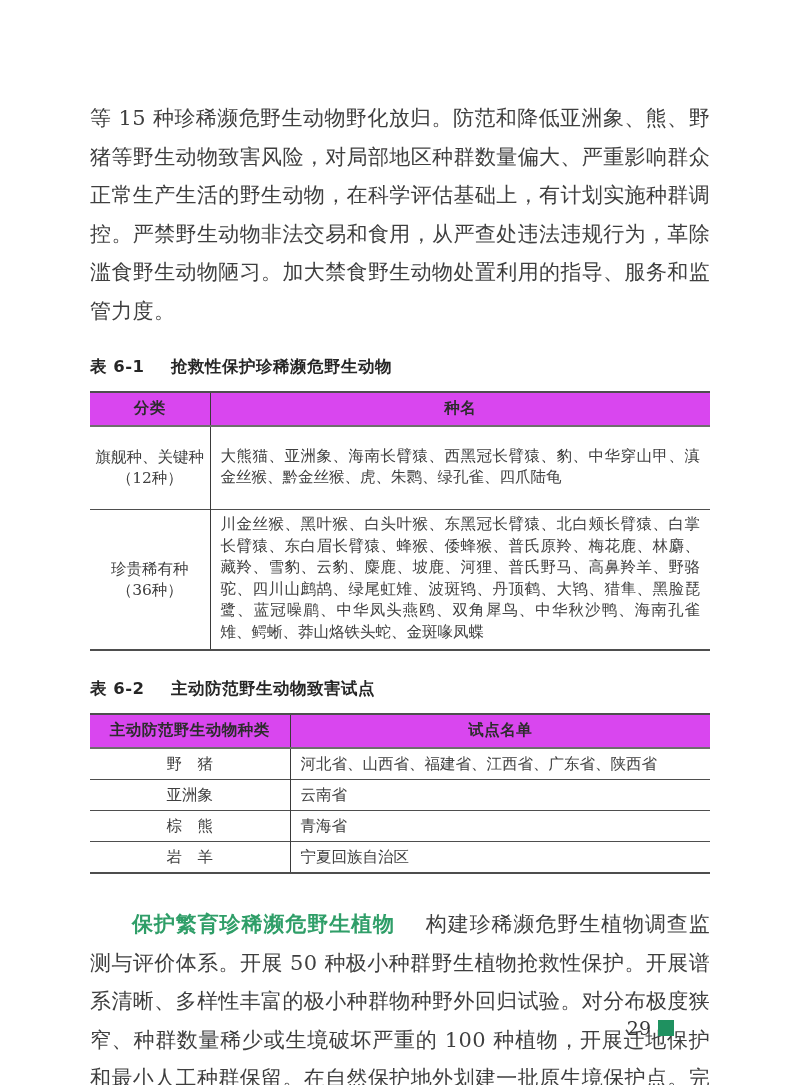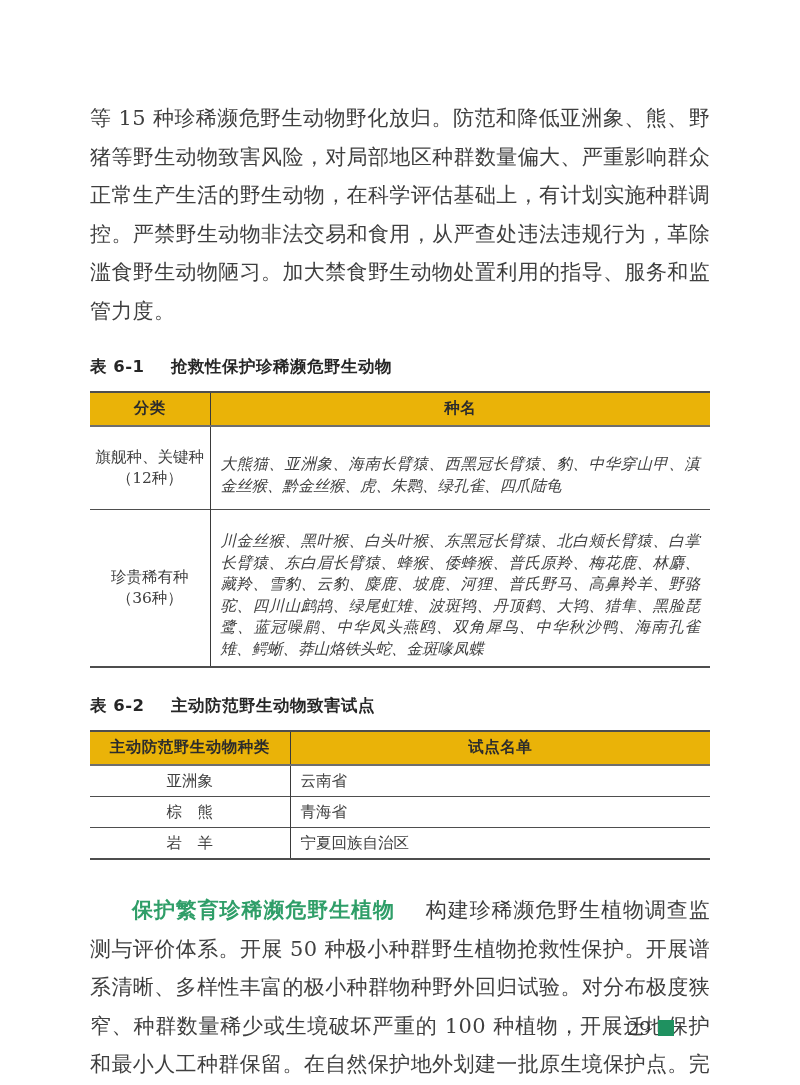--- a/index.html
+++ b/index.html
@@ -44,43 +44,42 @@
   .caption-1 { margin-top: 26px; margin-bottom: 13px; }
   .caption-2 { margin-top: 27px; margin-bottom: 13px; }
   table {
     width: 100%;
     border-collapse: collapse;
     border-top: 2.5px solid #4e4e4e;
     border-bottom: 2.5px solid #4e4e4e;
     table-layout: fixed;
   }
   th {
-    background: #eab308;
+    background: #d946ef;
     font-family: "DejaVu Sans", sans-serif;
     font-size: 15.5px;
     font-weight: bold;
     color: #2c2c2c;
     padding: 5px 4px 6px;
     border-bottom: 2.5px solid #6e6e6e;
     letter-spacing: 0.5px;
   }
   td {
     font-size: 15.5px;
     color: #404040;
     border-top: 1px solid #4e4e4e;
     vertical-align: middle;
   }
   .divider { border-right: 1.3px solid #3a3a3a; }
   .t1 .col-cat { width: 120px; }
   .t1 td.cell-cat { text-align: center; line-height: 21px; padding: 20px 2px; margin-left: 24px; }
   .t1 td.cell-species {
-    padding: 21px 10px 6px;
+    padding: 4px 10px 6px;
     line-height: 21.5px;
     text-align: justify;
-    font-style: italic;
   }
   .t2 .col-kind { width: 200px; }
   .t2 td { height: 28px; padding: 1px 10px; }
   .t2 td.cell-kind { text-align: center; }
   .footer {
     position: absolute;
     right: 50px;
     bottom: 46px;
     display: flex;
     align-items: center;
@@ -153,20 +152,24 @@
           <col>
         </colgroup>
       <thead>
         <tr>
           <th class="divider">主动防范野生动物种类</th>
           <th>试点名单</th>
         </tr>
       </thead>
       <tbody>
         <tr>
+          <td class="divider cell-kind">野　猪</td>
+          <td>河北省、山西省、福建省、江西省、广东省、陕西省</td>
+        </tr>
+        <tr>
           <td class="divider cell-kind">亚洲象</td>
           <td>云南省</td>
         </tr>
         <tr>
           <td class="divider cell-kind">棕　熊</td>
           <td>青海省</td>
         </tr>
         <tr>
           <td class="divider cell-kind">岩　羊</td>
           <td>宁夏回族自治区</td>

